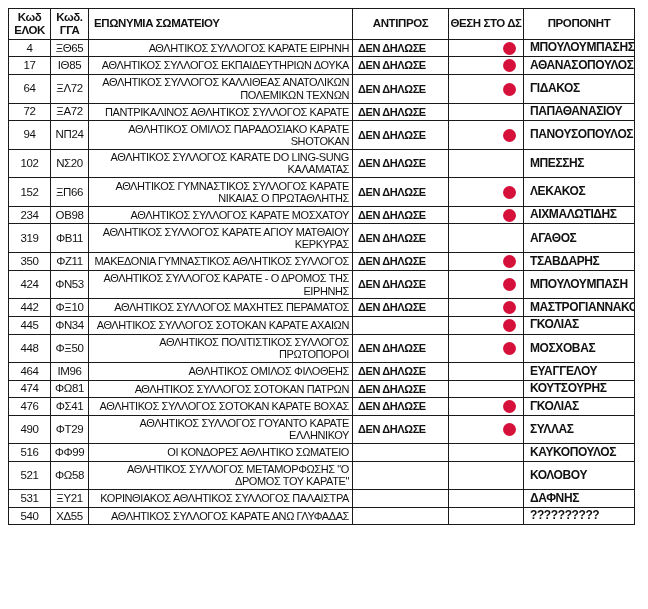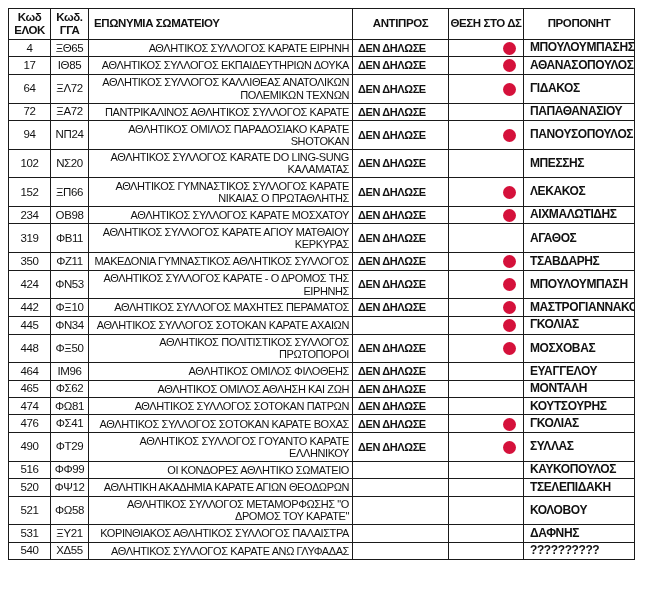--- a/index.html
+++ b/index.html
@@ -216,28 +216,20 @@
         </tr>
         <tr>
           <td class="c-elok">464</td>
           <td class="c-gga">ΙΜ96</td>
           <td class="c-club">ΑΘΛΗΤΙΚΟΣ ΟΜΙΛΟΣ ΦΙΛΟΘΕΗΣ</td>
           <td class="c-antipros">ΔΕΝ ΔΗΛΩΣΕ</td>
           <td class="c-board"></td>
           <td class="c-coach">ΕΥΑΓΓΕΛΟΥ</td>
         </tr>
         <tr>
-          <td class="c-elok">465</td>
-          <td class="c-gga">ΦΣ62</td>
-          <td class="c-club">ΑΘΛΗΤΙΚΟΣ ΟΜΙΛΟΣ ΑΘΛΗΣΗ ΚΑΙ ΖΩΗ</td>
-          <td class="c-antipros">ΔΕΝ ΔΗΛΩΣΕ</td>
-          <td class="c-board"></td>
-          <td class="c-coach">ΜΟΝΤΑΛΗ</td>
-        </tr>
-        <tr>
           <td class="c-elok">474</td>
           <td class="c-gga">ΦΩ81</td>
           <td class="c-club">ΑΘΛΗΤΙΚΟΣ ΣΥΛΛΟΓΟΣ ΣΟΤΟΚΑΝ ΠΑΤΡΩΝ</td>
           <td class="c-antipros">ΔΕΝ ΔΗΛΩΣΕ</td>
           <td class="c-board"></td>
           <td class="c-coach">ΚΟΥΤΣΟΥΡΗΣ</td>
         </tr>
         <tr>
           <td class="c-elok">476</td>
           <td class="c-gga">ΦΣ41</td>
@@ -254,28 +246,20 @@
           <td class="c-board"><span class="dot"></span></td>
           <td class="c-coach">ΣΥΛΛΑΣ</td>
         </tr>
         <tr>
           <td class="c-elok">516</td>
           <td class="c-gga">ΦΦ99</td>
           <td class="c-club">ΟΙ ΚΟΝΔΟΡΕΣ ΑΘΛΗΤΙΚΟ ΣΩΜΑΤΕΙΟ</td>
           <td class="c-antipros"></td>
           <td class="c-board"></td>
           <td class="c-coach">ΚΑΥΚΟΠΟΥΛΟΣ</td>
-        </tr>
-        <tr>
-          <td class="c-elok">520</td>
-          <td class="c-gga">ΦΨ12</td>
-          <td class="c-club">ΑΘΛΗΤΙΚΗ ΑΚΑΔΗΜΙΑ ΚΑΡΑΤΕ ΑΓΙΩΝ ΘΕΟΔΩΡΩΝ</td>
-          <td class="c-antipros"></td>
-          <td class="c-board"></td>
-          <td class="c-coach">ΤΣΕΛΕΠΙΔΑΚΗ</td>
         </tr>
         <tr>
           <td class="c-elok">521</td>
           <td class="c-gga">ΦΩ58</td>
           <td class="c-club">ΑΘΛΗΤΙΚΟΣ ΣΥΛΛΟΓΟΣ ΜΕΤΑΜΟΡΦΩΣΗΣ "Ο ΔΡΟΜΟΣ ΤΟΥ ΚΑΡΑΤΕ"</td>
           <td class="c-antipros"></td>
           <td class="c-board"></td>
           <td class="c-coach">ΚΟΛΟΒΟΥ</td>
         </tr>
         <tr>

